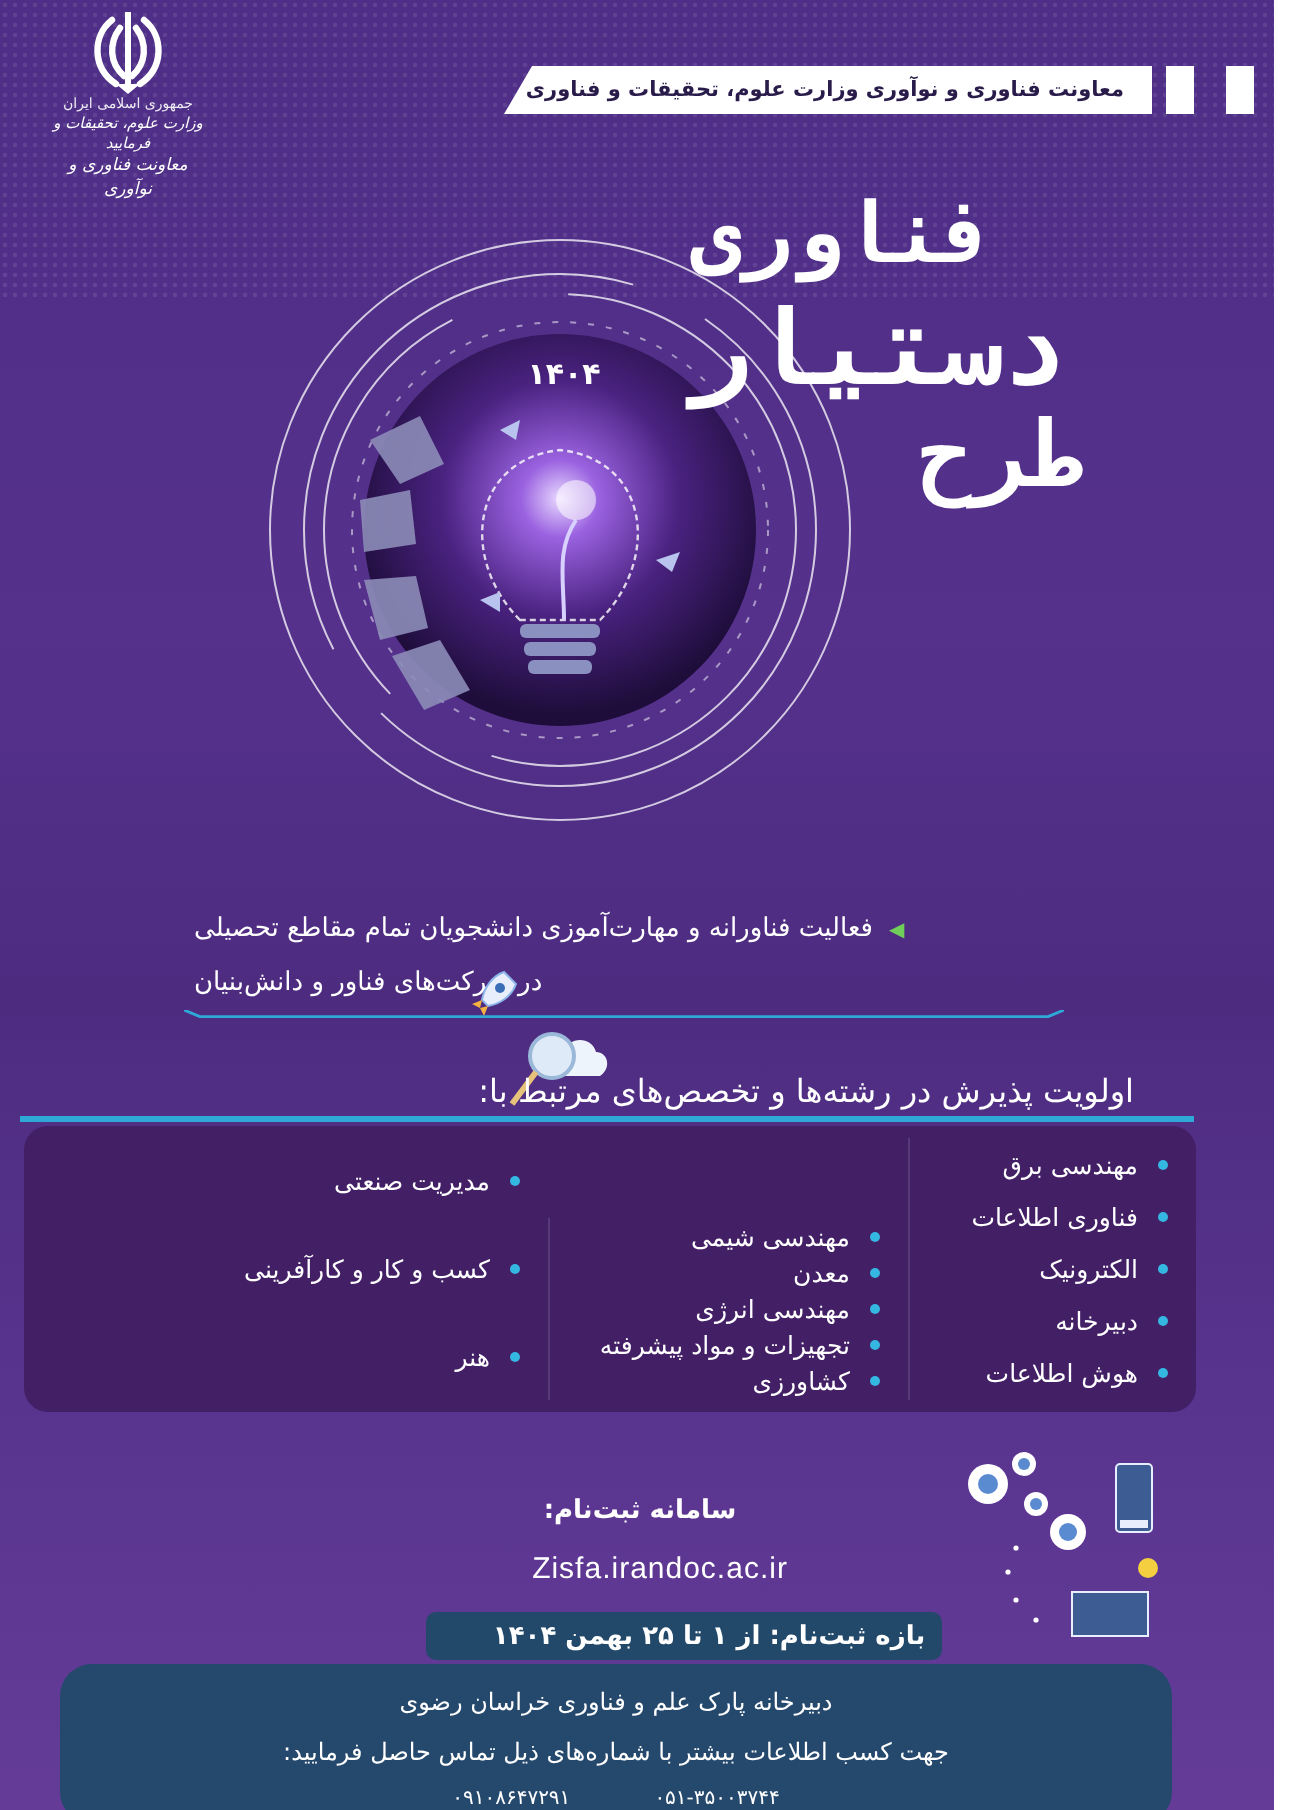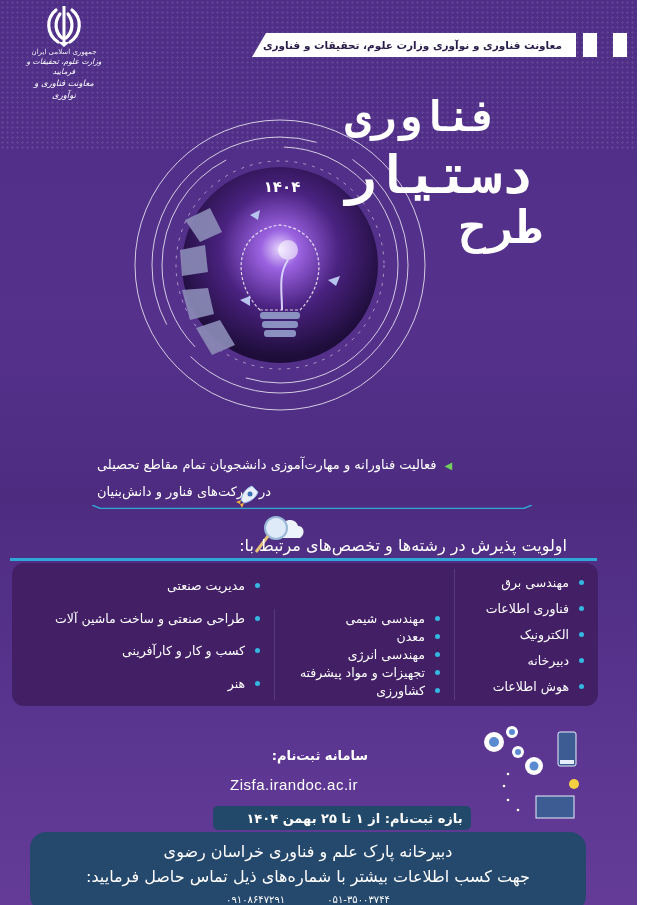--- a/index.html
+++ b/index.html
@@ -63,34 +63,34 @@
   }
   .col { display: flex; flex-direction: column; justify-content: space-around; padding: 0 14px; }
   .col.c1 { width: 144px; border-left: 1px solid rgba(255,255,255,0.12); }
   .col.c2 { width: 180px; border-left: 1px solid rgba(255,255,255,0.12); margin-top: 40px; }
   .col.c3 { flex: 1; }
   .item { color: #fff; font-size: 12.5px; white-space: nowrap; display: flex; align-items: center; }
   .item .b { width: 5px; height: 5px; border-radius: 50%; background: #34b7e0; margin-left: 10px; flex: none; }
 
   
   .reg-label { position: absolute; left: 250px; top: 748px; width: 140px; text-align: center; color: #fff; font-weight: bold; font-size: 13px; direction: rtl; }
-  .reg-url { position: absolute; left: 230px; top: 776px; width: 200px; text-align: left; color: #fff; font-size: 15px; font-family: "Liberation Sans", sans-serif; letter-spacing: .5px; }
+  .reg-url { position: absolute; left: 230px; top: 776px; width: 200px; text-align: center; color: #fff; font-size: 15px; font-family: "Liberation Sans", sans-serif; letter-spacing: .5px; }
   .date-box {
     position: absolute; left: 213px; top: 806px; width: 258px; height: 24px;
     background: #22496a; border-radius: 5px; color: #fff; font-weight: bold; font-size: 13px;
     direction: rtl; display: flex; align-items: center; justify-content: center; padding-left: 25px;
   }
 
   
   .contact {
     position: absolute; left: 30px; top: 832px; width: 556px; height: 80px;
     background: #25486d; border-radius: 16px; color: #fff; direction: rtl; text-align: center;
     padding-top: 7px;
   }
-  .contact .r { font-size: 16px; line-height: 25px; }
+  .contact .r { font-size: 12px; line-height: 25px; }
   .contact .phones { display: flex; justify-content: center; gap: 42px; font-size: 10px; line-height: 22px; direction: ltr; }
 
   .deco { position: absolute; }
 </style>
 </head>
 <body>
 
 <div class="poster">
   <div class="dots"></div>
 
@@ -228,24 +228,20 @@
           <span>کشاورزی</span>
         </div>
     </div>
     <div class="col c3">
       <div class="item">
           <span class="b"></span>
           <span>مدیریت صنعتی</span>
         </div>
       <div class="item">
           <span class="b"></span>
-          <span>طراحی صنعتی و ساخت ماشین آلات</span>
-        </div>
-      <div class="item">
-          <span class="b"></span>
           <span>کسب و کار و کارآفرینی</span>
         </div>
       <div class="item">
           <span class="b"></span>
           <span>هنر</span>
         </div>
     </div>
   </div>
 
   <svg class="deco" style="left:478px;top:722px" width="110" height="100" viewBox="0 0 110 100">

